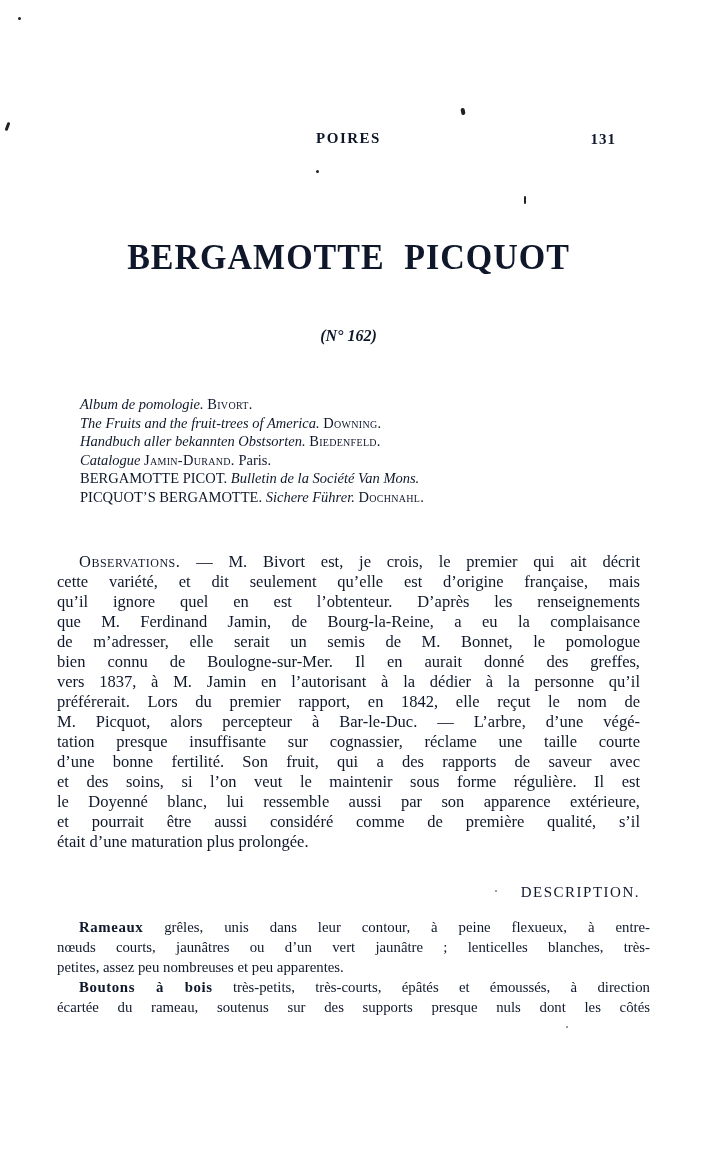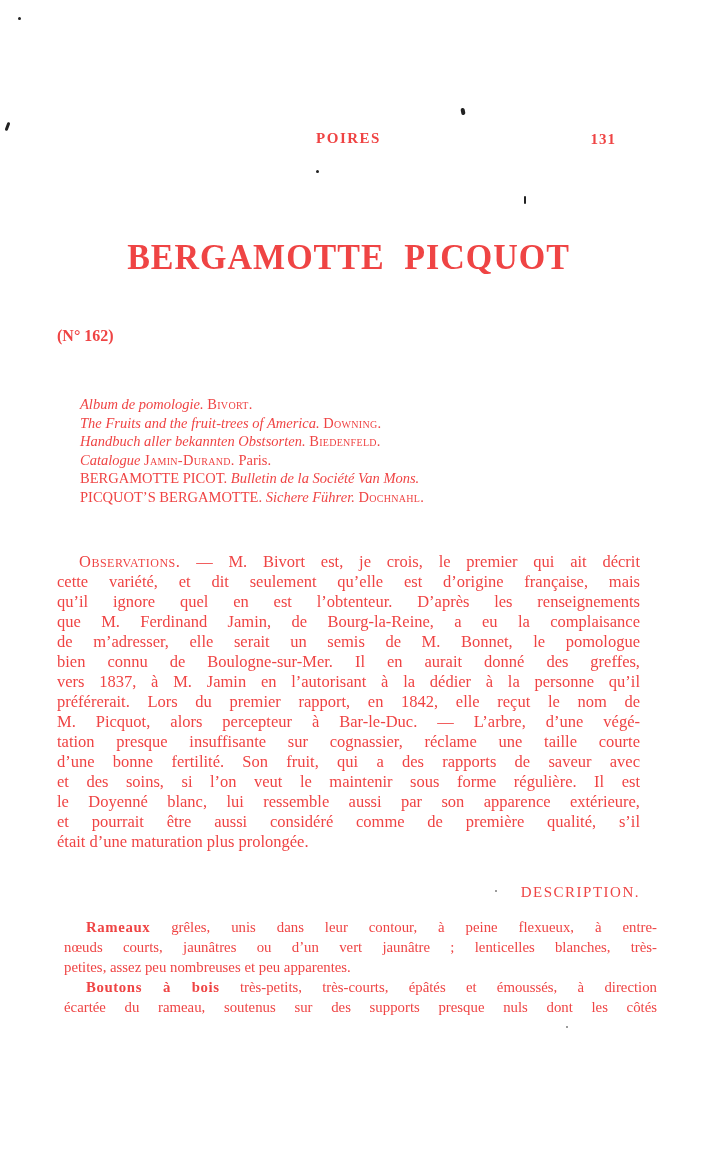--- a/index.html
+++ b/index.html
@@ -1,20 +1,20 @@
 <!DOCTYPE html>
 <html><head>
 <meta charset="utf-8">
 <style>
   html,body { margin:0; padding:0; background:#ffffff; }
   .page {
     position:relative;
     width:707px; height:1151px;
     background:#ffffff;
-    color:#ef4444;
+    color:#0f172a;
     font-family:"Liberation Serif", serif;
     overflow:hidden;
   }
   
   .header { position:absolute; top:130px; left:57px; width:583px; height:20px; }
   .running-title {
     position:absolute; left:0; right:0; text-align:center;
     font-size:15px; font-weight:700; letter-spacing:1.5px;
   }
   .page-number {
@@ -23,21 +23,21 @@
   }
   
   .article-title {
     position:absolute; top:238px; left:57px; width:583px;
     text-align:center; font-size:34px; font-weight:700;
     letter-spacing:1px; word-spacing:10px;
     transform:scaleY(1.08);
   }
   .variety-number {
     position:absolute; top:327px; left:57px; width:583px;
-    font-size:16px; font-weight:700;
+    text-align:center; font-size:16px; font-weight:700;font-style:italic;
   }
   
   .bibliography {
     position:absolute; top:395px; left:80px; width:540px;
     font-size:14.5px; line-height:18.5px;
   }
   .bib-line { white-space:nowrap; }
   .seg-i  { font-style:italic; }
   .seg-sc { font-variant:small-caps; letter-spacing:0.3px; }
   .seg-r  { }
@@ -49,21 +49,21 @@
   .jline { text-align:justify; text-align-last:justify; }
   .jline.last { text-align-last:left; }
   .first-line { text-indent:22px; }
   .obs-lead { font-variant:small-caps; letter-spacing:0.5px;margin-top:6px; }
   
   .description-heading {
     position:absolute; top:884px; left:57px; width:583px;
     text-align:right; font-size:15px; letter-spacing:1.5px;
   }
   .paragraph {
-    position:absolute; left:64px; width:593px;
+    position:absolute; left:57px; width:593px;
     font-size:14.8px; line-height:20px;
   }
   .paragraph.rameaux { top:917px; }
   .paragraph.boutons { top:977px; }
   .para-lead { font-weight:700; letter-spacing:0.6px; }
   
   .speck { position:absolute; background:#222; border-radius:50%; }
   .speck.s1 { left:18px;  top:17px;   width:3px; height:3px; }
   .speck.s2 { left:6px;   top:122px;  width:3px; height:9px; border-radius:2px; transform:rotate(20deg); }
   .speck.s3 { left:316px; top:170px;  width:3px; height:3px; }

